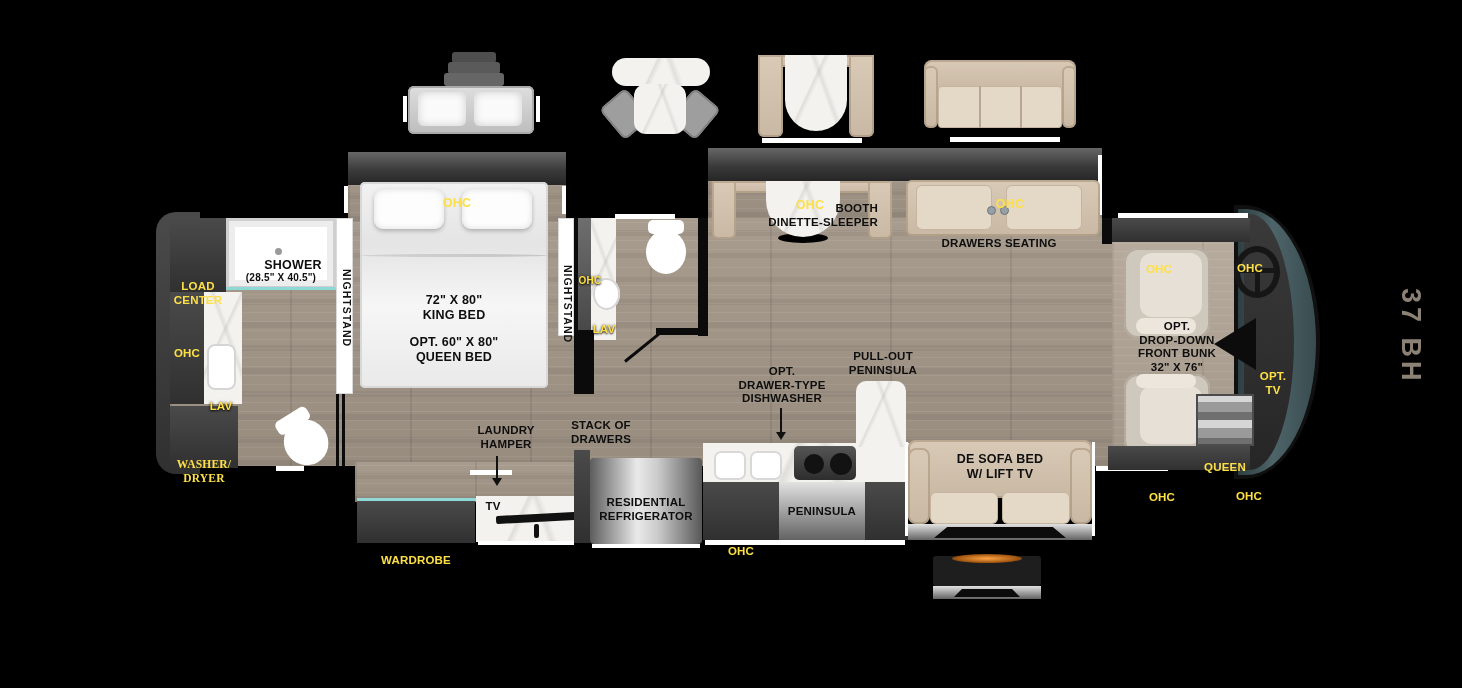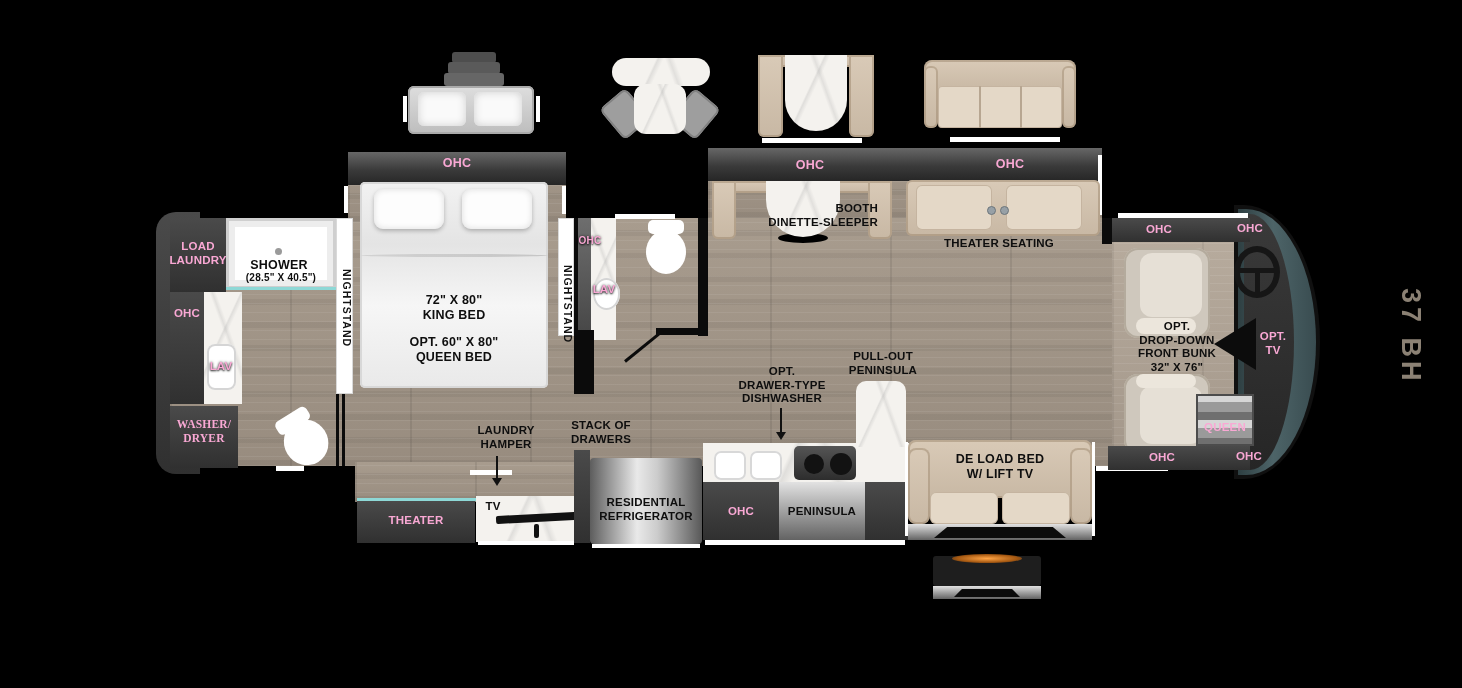--- a/index.html
+++ b/index.html
@@ -31,21 +31,21 @@
   .tanlight{background:#e4d8c7;box-shadow:inset 0 0 0 1px rgba(150,128,102,.4);}
   .whitebox{background:#fff;}
   .win{background:#fff;}
   .wall{background:#0b0b0b;}
   .teal{background:#8ed8d6;}
   .graycab{background:linear-gradient(180deg,#6e6e6e,#454545);}
 
   
   .lbl{font-weight:bold;font-size:11.5px;line-height:1.18;color:#0e0e0e;text-align:center;
        white-space:pre-line;letter-spacing:.2px;}
-  .lbl.w{color:#f9a8d4;}
+  .lbl.w{color:#fde047;margin-top:40px;}
   .lbl.sh{text-shadow:0 1px 2px rgba(0,0,0,.85),0 0 3px rgba(0,0,0,.6);}
   .lbl.s10{font-size:10px;} .lbl.s12{font-size:12.5px;}
   .vlbl{writing-mode:vertical-rl;text-orientation:mixed;font-weight:bold;font-size:10.5px;
         color:#141414;letter-spacing:1px;text-align:center;}
   .model{writing-mode:vertical-rl;text-orientation:mixed;font-weight:bold;font-size:27px;
         letter-spacing:4px;}
 
   .arrow{width:2px;background:#111;}
   .arrow:after{content:"";position:absolute;bottom:-7px;left:-4px;border:5px solid transparent;
         border-top:8px solid #111;}
@@ -187,57 +187,57 @@
   </div>
   <div style="left:1214px;top:318px;width:42px;height:52px;background:#0c0c0c;clip-path:polygon(100% 0,100% 100%,0 50%);"></div>
 
   <div style="left:1196px;top:394px;width:58px;height:52px;background:repeating-linear-gradient(180deg,#d6d6d6 0 8px,#9a9a9a 8px 18px,#6f6f6f 18px 26px);box-shadow:inset 0 0 0 2px #4c4c4c;"></div>
 
   <div class="darkbox" style="left:1112px;top:218px;width:138px;height:24px;"></div>
   <div class="darkbox" style="left:1108px;top:446px;width:142px;height:24px;"></div>
   <div class="win" style="left:1118px;top:213px;width:130px;height:5px;"></div>
 
   <div class="lbl w" style="left:168px;top:240px;width:60px;">LOAD
-LAUNDRY</div>
-  <div class="lbl s12" style="left:226px;top:258px;width:106px;">SHOWER</div>
+CENTER</div>
+  <div class="lbl s12" style="left:226px;top:258px;width:134px;">SHOWER</div>
   <div class="lbl s10" style="left:226px;top:272px;width:110px;">(28.5" X 40.5")</div>
   <div class="lbl w" style="left:170px;top:307px;width:34px;">OHC</div>
   <div class="lbl w sh" style="left:199px;top:360px;width:44px;">LAV</div>
   <div class="lbl w" style="left:168px;top:418px;width:72px;font-family:Liberation Serif, serif;">WASHER/
 DRYER</div>
   <div class="vlbl" style="left:337px;top:246px;width:16px;height:124px;">NIGHTSTAND</div>
   <div class="lbl w s12" style="left:348px;top:156px;width:218px;">OHC</div>
   <div class="lbl s12" style="left:360px;top:293px;width:188px;">72" X 80"
 KING BED</div>
   <div class="lbl s12" style="left:360px;top:335px;width:188px;">OPT. 60" X 80"
 QUEEN BED</div>
   <div class="vlbl" style="left:558px;top:248px;width:16px;height:112px;">NIGHTSTAND</div>
   <div class="lbl w sh s10" style="left:570px;top:235px;width:40px;">OHC</div>
   <div class="lbl w sh" style="left:586px;top:283px;width:36px;">LAV</div>
-  <div class="lbl w" style="left:360px;top:514px;width:112px;">THEATER</div>
+  <div class="lbl w" style="left:360px;top:514px;width:112px;">WARDROBE</div>
   <div class="lbl" style="left:478px;top:500px;width:30px;">TV</div>
   <div class="lbl" style="left:464px;top:424px;width:84px;">LAUNDRY
 HAMPER</div>
   <div class="lbl" style="left:556px;top:419px;width:90px;">STACK OF
 DRAWERS</div>
   <div class="lbl" style="left:588px;top:496px;width:116px;">RESIDENTIAL
 REFRIGERATOR</div>
   <div class="lbl w" style="left:703px;top:505px;width:76px;">OHC</div>
   <div class="lbl" style="left:775px;top:505px;width:94px;">PENINSULA</div>
   <div class="lbl" style="left:728px;top:365px;width:108px;">OPT.
 DRAWER-TYPE
 DISHWASHER</div>
   <div class="lbl" style="left:836px;top:350px;width:94px;text-align:center;">PULL-OUT
 PENINSULA</div>
   <div class="lbl w s12" style="left:770px;top:158px;width:80px;">OHC</div>
   <div class="lbl w s12" style="left:968px;top:157px;width:84px;">OHC</div>
   <div class="lbl" style="left:750px;top:202px;width:128px;text-align:right;">BOOTH
 DINETTE-SLEEPER</div>
-  <div class="lbl" style="left:926px;top:237px;width:146px;">THEATER SEATING</div>
-  <div class="lbl s12" style="left:936px;top:452px;width:128px;">DE LOAD BED
+  <div class="lbl" style="left:926px;top:237px;width:146px;">DRAWERS SEATING</div>
+  <div class="lbl s12" style="left:936px;top:452px;width:128px;">DE SOFA BED
 W/ LIFT TV</div>
   <div class="lbl w" style="left:1128px;top:223px;width:62px;">OHC</div>
   <div class="lbl w" style="left:1222px;top:222px;width:56px;">OHC</div>
   <div class="lbl" style="left:1120px;top:320px;width:114px;">OPT.
 DROP-DOWN
 FRONT BUNK
 32" X 76"</div>
   <div class="lbl w" style="left:1250px;top:330px;width:46px;">OPT.
 TV</div>
   <div class="lbl w" style="left:1196px;top:421px;width:58px;">QUEEN</div>

